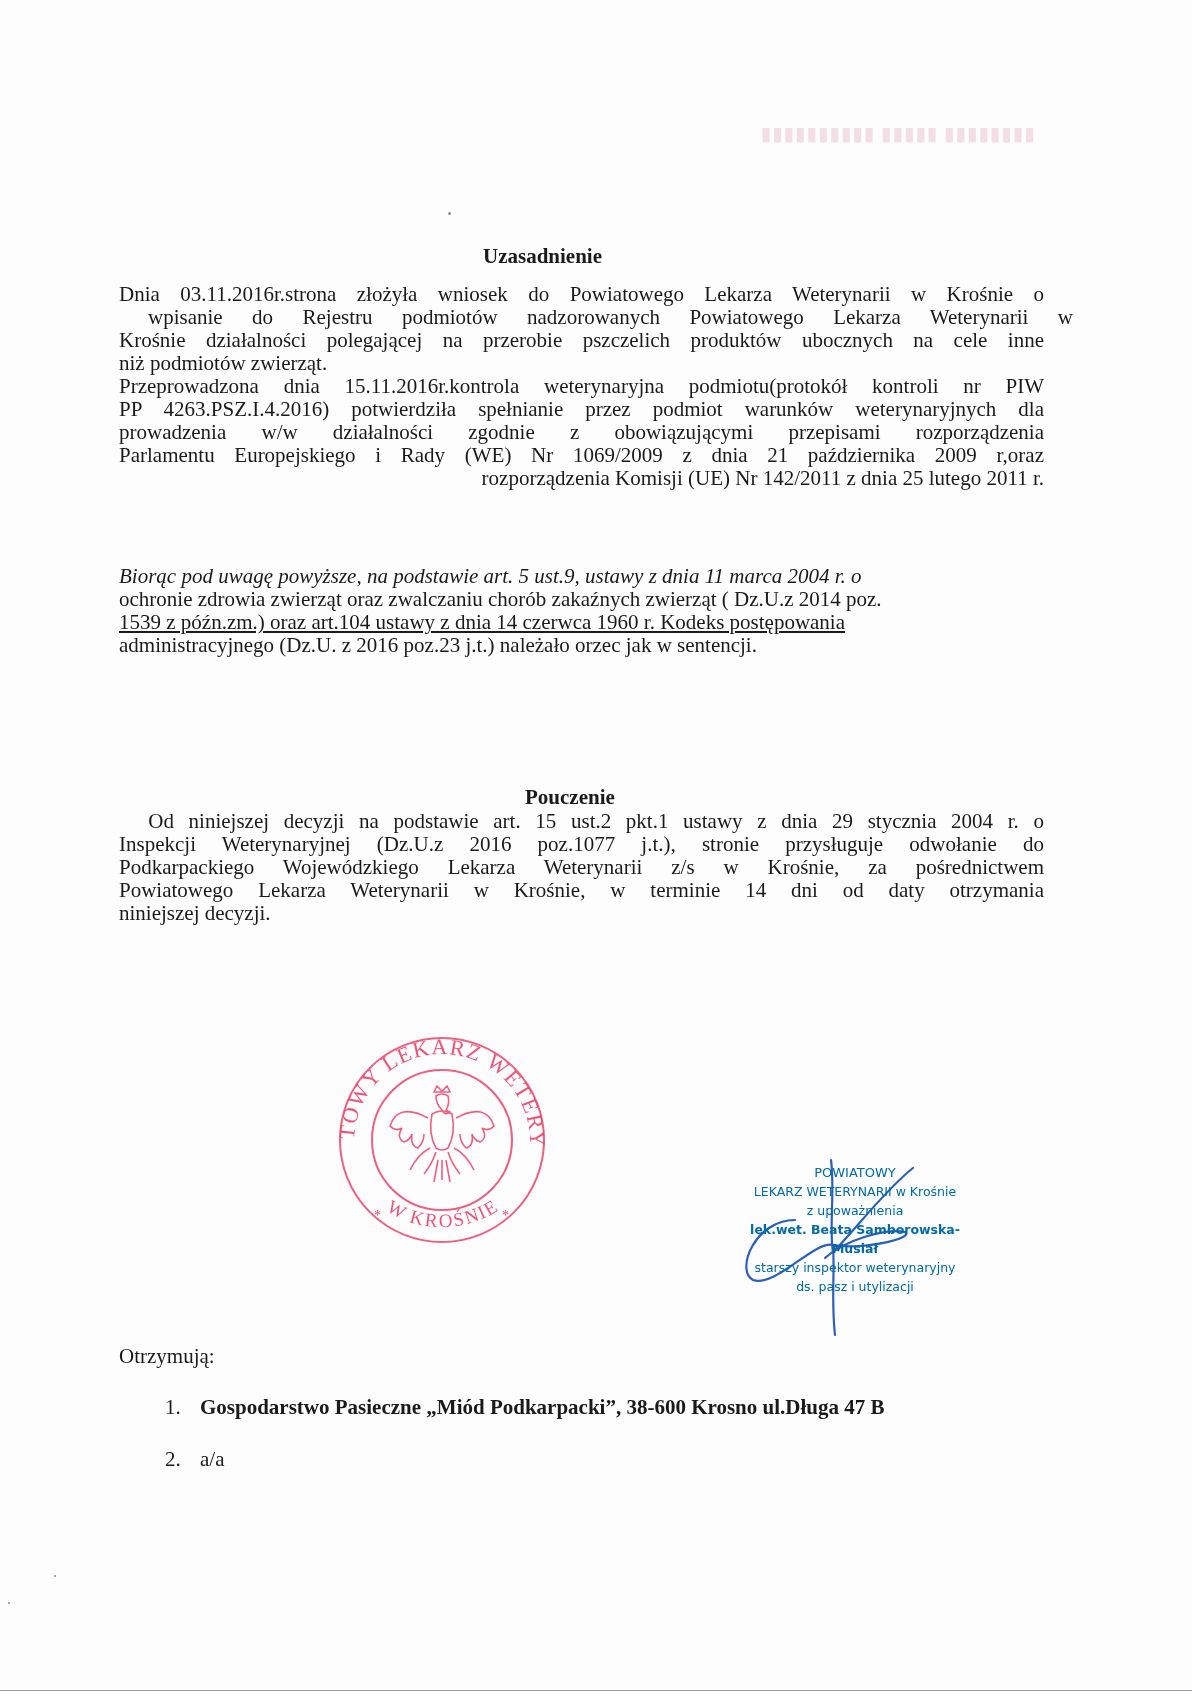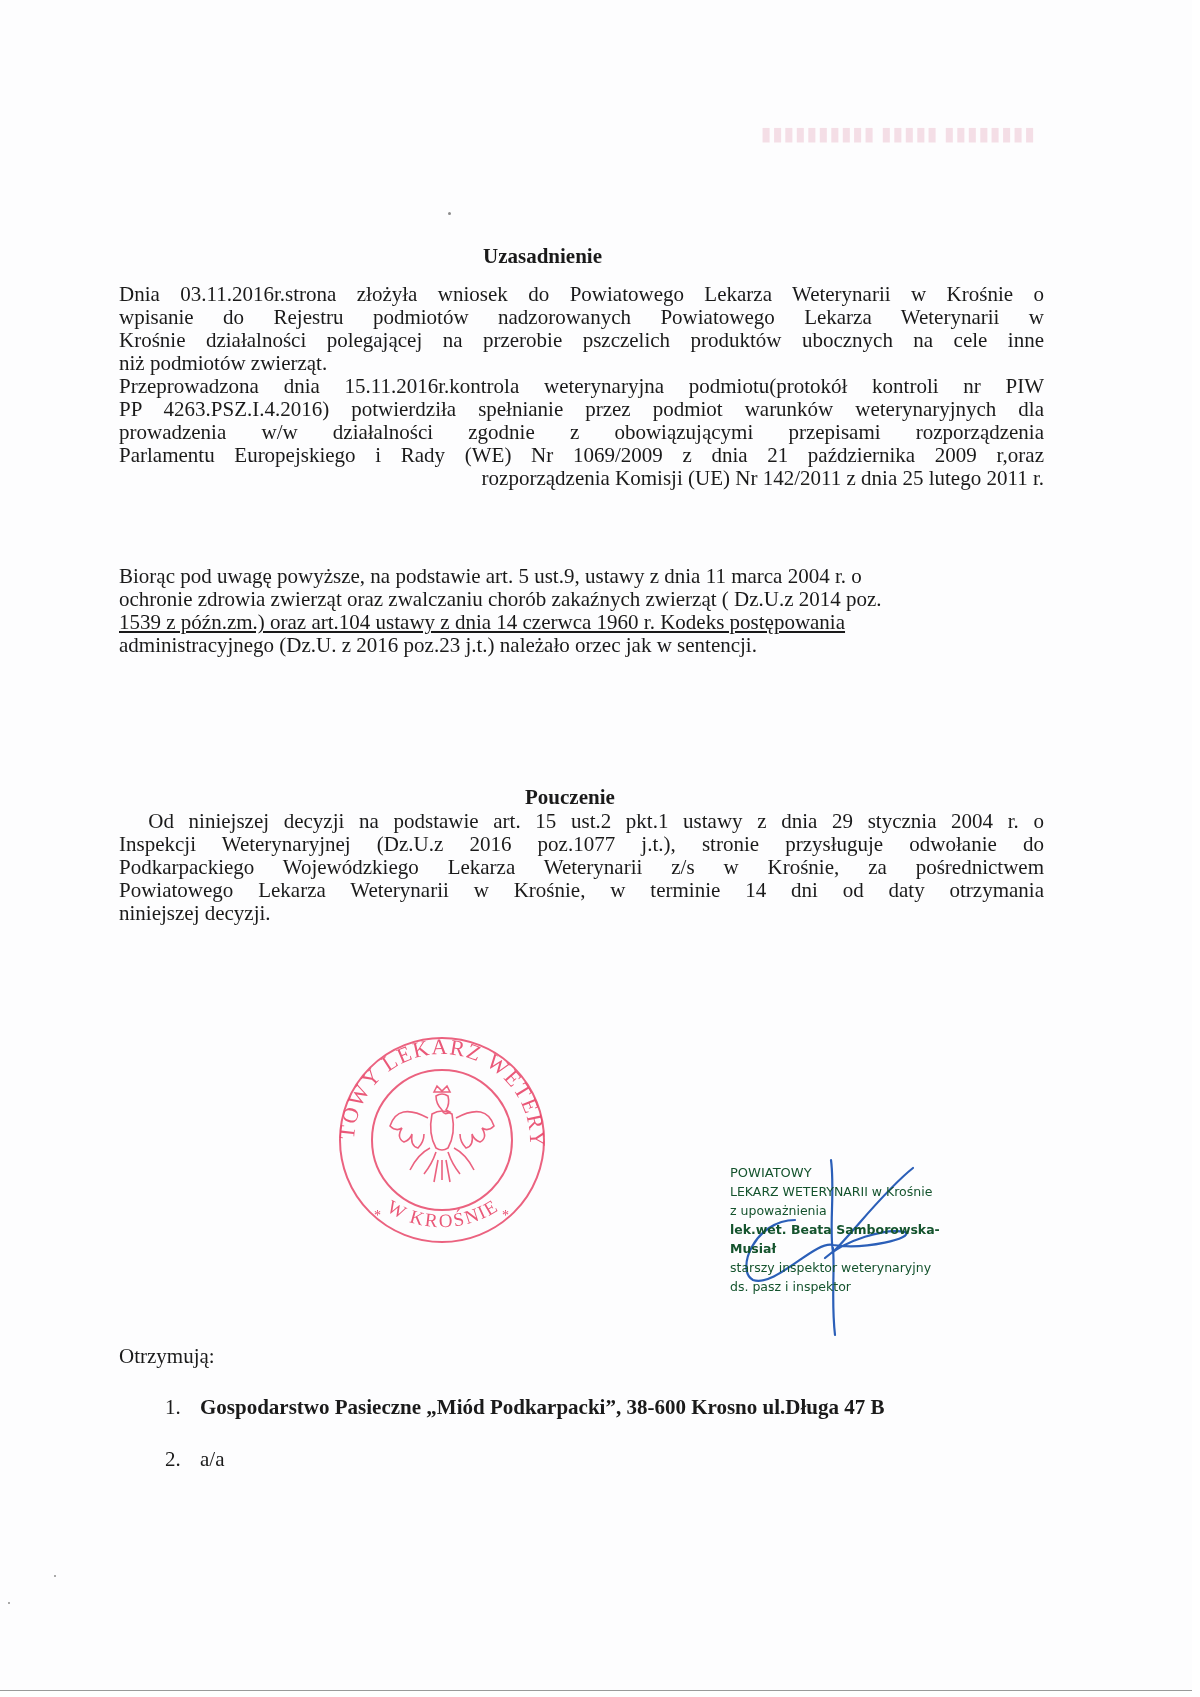--- a/index.html
+++ b/index.html
@@ -11,53 +11,53 @@
            transform: scaleX(-1); font-weight: bold; letter-spacing: 1px; opacity: 0.8; }
   .speck { position: absolute; width: 3px; height: 3px; border-radius: 50%; background: #8c8c8c; }
   .heading { position: absolute; font-weight: bold; font-size: 21px; }
   .line { position: absolute; left: 119px; width: 925px; font-size: 21px; line-height: 23px;
           white-space: nowrap; }
   .just { text-align: justify; text-align-last: justify; }
   .list-num { position: absolute; left: 165px; font-size: 21px; }
   .list-text { position: absolute; left: 200px; font-size: 21px; white-space: nowrap; }
   .bold { font-weight: bold; }
   .seal { position: absolute; left: 322px; top: 1010px; width: 240px; height: 240px; }
-  .stamp { position: absolute; left: 730px; top: 1163px; width: 250px; 
-           color: #14532d; font-family: "DejaVu Sans", sans-serif; font-size: 12.5px; line-height: 19px; }
+  .stamp { position: absolute; left: 730px; top: 1163px; width: 250px; text-align: center;
+           color: #0369a1; font-family: "DejaVu Sans", sans-serif; font-size: 12.5px; line-height: 19px; }
   .signature { position: absolute; left: 735px; top: 1120px; width: 220px; height: 220px; }
 </style>
 </head>
 <body>
 
 <div class="page">
 
   <div class="bleed">▮▮▮▮▮▮▮▮ ▮▮▮▮▮ ▮▮▮▮▮▮▮▮▮▮</div>
   <div class="speck" style="left:448px;top:212px;"></div>
   <div class="speck" style="left:54px;top:1575px;width:2px;height:2px;"></div>
   <div class="speck" style="left:8px;top:1602px;width:2px;height:2px;"></div>
 
   <div class="heading" style="left:483px;top:244px;">Uzasadnienie</div>
 
   <div>
     <div class="line just" style="top:283px;">Dnia 03.11.2016r.strona złożyła  wniosek do Powiatowego Lekarza Weterynarii w Krośnie o</div>
-    <div class="line just" style="top:306px;">wpisanie do Rejestru podmiotów nadzorowanych Powiatowego Lekarza Weterynarii w</div>
+    <div class="line just" style="top:306px;margin-left:29px;">wpisanie do Rejestru podmiotów nadzorowanych Powiatowego Lekarza Weterynarii w</div>
     <div class="line just" style="top:329px;">Krośnie działalności polegającej na przerobie pszczelich produktów ubocznych na cele inne</div>
     <div class="line" style="top:352px;">niż podmiotów zwierząt.</div>
   </div>
 
   <div>
     <div class="line just" style="top:375px;">Przeprowadzona dnia 15.11.2016r.kontrola weterynaryjna podmiotu(protokół kontroli nr PIW</div>
     <div class="line just" style="top:398px;">PP 4263.PSZ.I.4.2016) potwierdziła spełnianie przez podmiot warunków weterynaryjnych dla</div>
     <div class="line just" style="top:421px;">prowadzenia w/w działalności zgodnie z obowiązującymi przepisami rozporządzenia</div>
     <div class="line just" style="top:444px;">Parlamentu Europejskiego i Rady (WE) Nr 1069/2009 z dnia 21 października 2009 r,oraz</div>
     <div class="line" style="top:467px;text-align:right;">rozporządzenia Komisji (UE) Nr 142/2011 z dnia 25 lutego 2011 r.</div>
   </div>
 
   <div>
-    <div class="line" style="top:565px;">Biorąc pod uwagę powyższe, na podstawie art. 5 ust.9, ustawy z dnia 11 marca 2004 r. o</div>
+    <div class="line" style="top:565px;font-style:italic;">Biorąc pod uwagę powyższe, na podstawie art. 5 ust.9, ustawy z dnia 11 marca 2004 r. o</div>
     <div class="line" style="top:588px;font-family:Liberation Serif, serif;">ochronie zdrowia zwierząt oraz zwalczaniu chorób zakaźnych zwierząt ( Dz.U.z 2014 poz.</div>
     <div class="line" style="top:611px;text-decoration:underline;">1539 z późn.zm.) oraz art.104 ustawy z dnia 14 czerwca 1960 r. Kodeks postępowania</div>
     <div class="line" style="top:634px;">administracyjnego   (Dz.U. z 2016 poz.23 j.t.) należało orzec jak w sentencji.</div>
   </div>
 
   <div class="heading" style="left:525px;top:785px;">Pouczenie</div>
   <div>
     <div class="line just" style="top:810px;white-space:pre;">  Od niniejszej decyzji na podstawie art. 15 ust.2 pkt.1 ustawy z dnia 29 stycznia 2004 r. o</div>
     <div class="line just" style="top:833px;">Inspekcji Weterynaryjnej (Dz.U.z 2016 poz.1077 j.t.), stronie przysługuje odwołanie do</div>
     <div class="line just" style="top:856px;">Podkarpackiego Wojewódzkiego Lekarza Weterynarii z/s w Krośnie, za pośrednictwem</div>
@@ -101,21 +101,21 @@
       <path d="M60 100 C 20 100, 0 150, 18 160 C 40 168, 80 120, 98 125 C 130 130, 180 118, 170 112 C 150 108, 110 120, 90 138"></path>
     </g>
   </svg>
 
   <div class="stamp">
     <div style="font-size:13px;">POWIATOWY</div>
     <div>LEKARZ WETERYNARII w Krośnie</div>
     <div>z upoważnienia</div>
     <div style="font-weight:bold;">lek.wet. Beata Samborowska-Musiał</div>
     <div>starszy inspektor weterynaryjny</div>
-    <div>ds. pasz i inspektor</div>
+    <div>ds. pasz i utylizacji</div>
   </div>
 
   <div class="line" style="top:1345px;">Otrzymują:</div>
   <div>
     <div>
       <span class="list-num" style="top:1395px;">1.</span>
       <span class="list-text bold" style="top:1395px;">Gospodarstwo Pasieczne „Miód Podkarpacki”, 38-600 Krosno ul.Długa 47 B</span>
     </div>
     <div>
       <span class="list-num" style="top:1447px;">2.</span>

